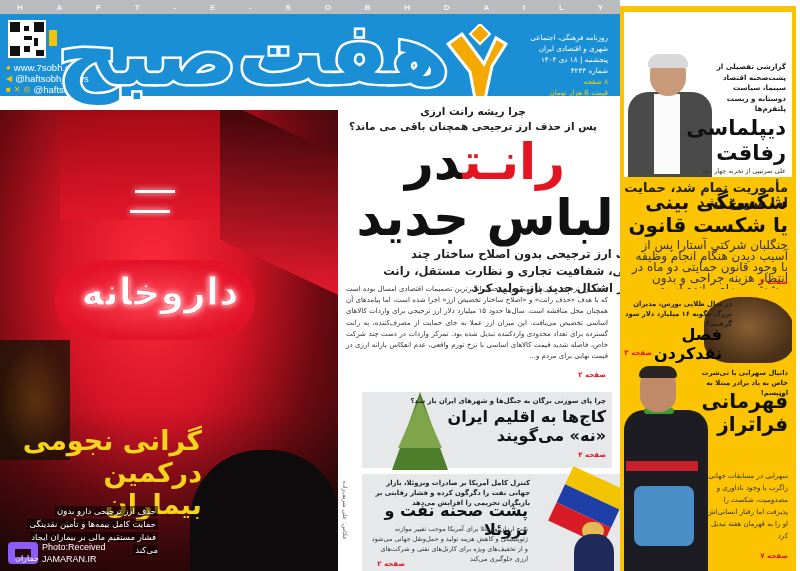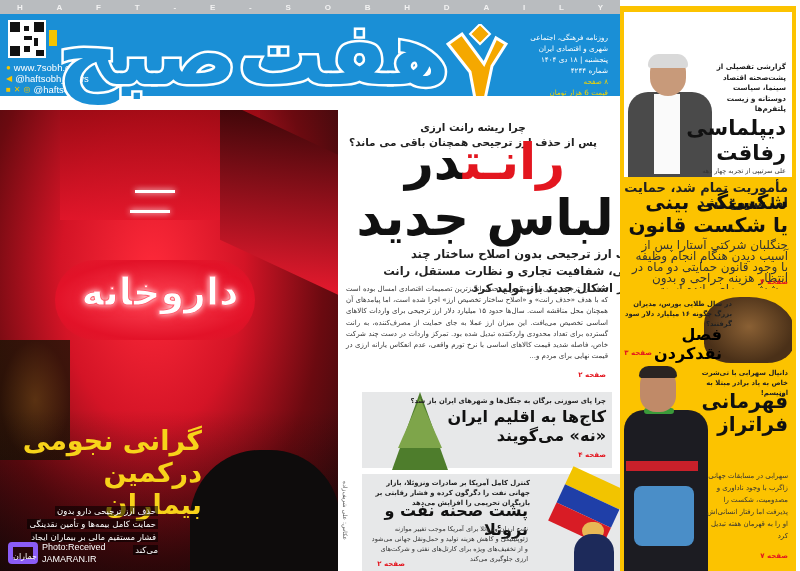--- a/index.html
+++ b/index.html
@@ -41,25 +41,25 @@
   .lamp { position: absolute; height: 3px; background: #fff; box-shadow: 0 0 6px #fff; }
   .person { position: absolute; left: 190px; top: 340px; width: 150px; height: 240px; background: #0e0c0c; border-radius: 70px 70px 0 0; }
   .leaves { position: absolute; left: 0; top: 230px; width: 70px; height: 120px; background: radial-gradient(ellipse,#4b3a10,#1a1405 70%); opacity: .8; }
   .dark-bottom { position: absolute; left: 0; top: 300px; width: 338px; height: 175px; background: linear-gradient(180deg, transparent, rgba(10,5,5,.7)); }
 
   .left-headline { position: absolute; left: 12px; top: 425px; width: 190px; text-align: right; direction: rtl; color: #f7d31a;
     font-size: 27px; font-weight: bold; line-height: 32px; }
   .left-sub { position: absolute; left: 8px; top: 505px; width: 150px; text-align: right; direction: rtl; color: #fff; font-size: 8.5px; line-height: 13px; }
   .left-sub span { background: rgba(0,0,0,.55); padding: 0 2px; }
   .credit { position: absolute; left: 42px; top: 541px; color: #fff; font-family: "Liberation Sans", sans-serif; font-size: 9px; line-height: 12px; }
-  .jamaran-logo { position: absolute; left: 8px; top: 542px; width: 30px; height: 22px; border: 5px solid #8b5cf6; border-radius: 4px; color: #fff; font-size: 8px; text-align: center; line-height: 20px; }
+  .jamaran-logo { position: absolute; left: 8px; top: 542px; width: 30px; height: 22px; border: 7px solid #8b5cf6; border-radius: 4px; color: #fff; font-size: 8px; text-align: center; line-height: 20px; }
 
   
   .center { position: absolute; left: 338px; top: 96px; width: 282px; height: 475px; background: #fff; }
-  .kicker { position: absolute; left: 0; top: 24px; width: 270px; text-align: center; direction: rtl; font-size: 10.5px; font-weight: bold; line-height: 15px; color: #222; }
+  .kicker { position: absolute; left: 0; top: 8px; width: 270px; text-align: center; direction: rtl; font-size: 10.5px; font-weight: bold; line-height: 15px; color: #222; }
   .main-head { position: absolute; left: 0; top: 38px; width: 282px; text-align: center; direction: rtl; font-weight: bold; color: #111;
     font-size: 50px; line-height: 56px; letter-spacing: -1px; padding-left: 12px; }
   .main-head .red { color: #e3161f; }
   .main-sub { position: absolute; left: 8px; top: 150px; width: 262px; text-align: right; direction: rtl; font-weight: bold; font-size: 11.5px; line-height: 17px; color: #222; margin-left: 36px; }
   .main-body { position: absolute; left: 8px; top: 188px; width: 262px; text-align: justify; direction: rtl; font-size: 7px; line-height: 11.2px; color: #333; }
   .page-ref { color: #e3161f; font-size: 7px; font-weight: bold; }
   .ref1 { position: absolute; right: 14px; top: 275px; direction: rtl; }
 
   .tree-box { position: absolute; left: 24px; top: 296px; width: 250px; height: 76px; background: #e7e8e9; }
   .tree { position: absolute; left: 30px; top: 0; width: 0; height: 0; border-left: 28px solid transparent; border-right: 28px solid transparent; border-bottom: 78px solid #4e7d2c; }

